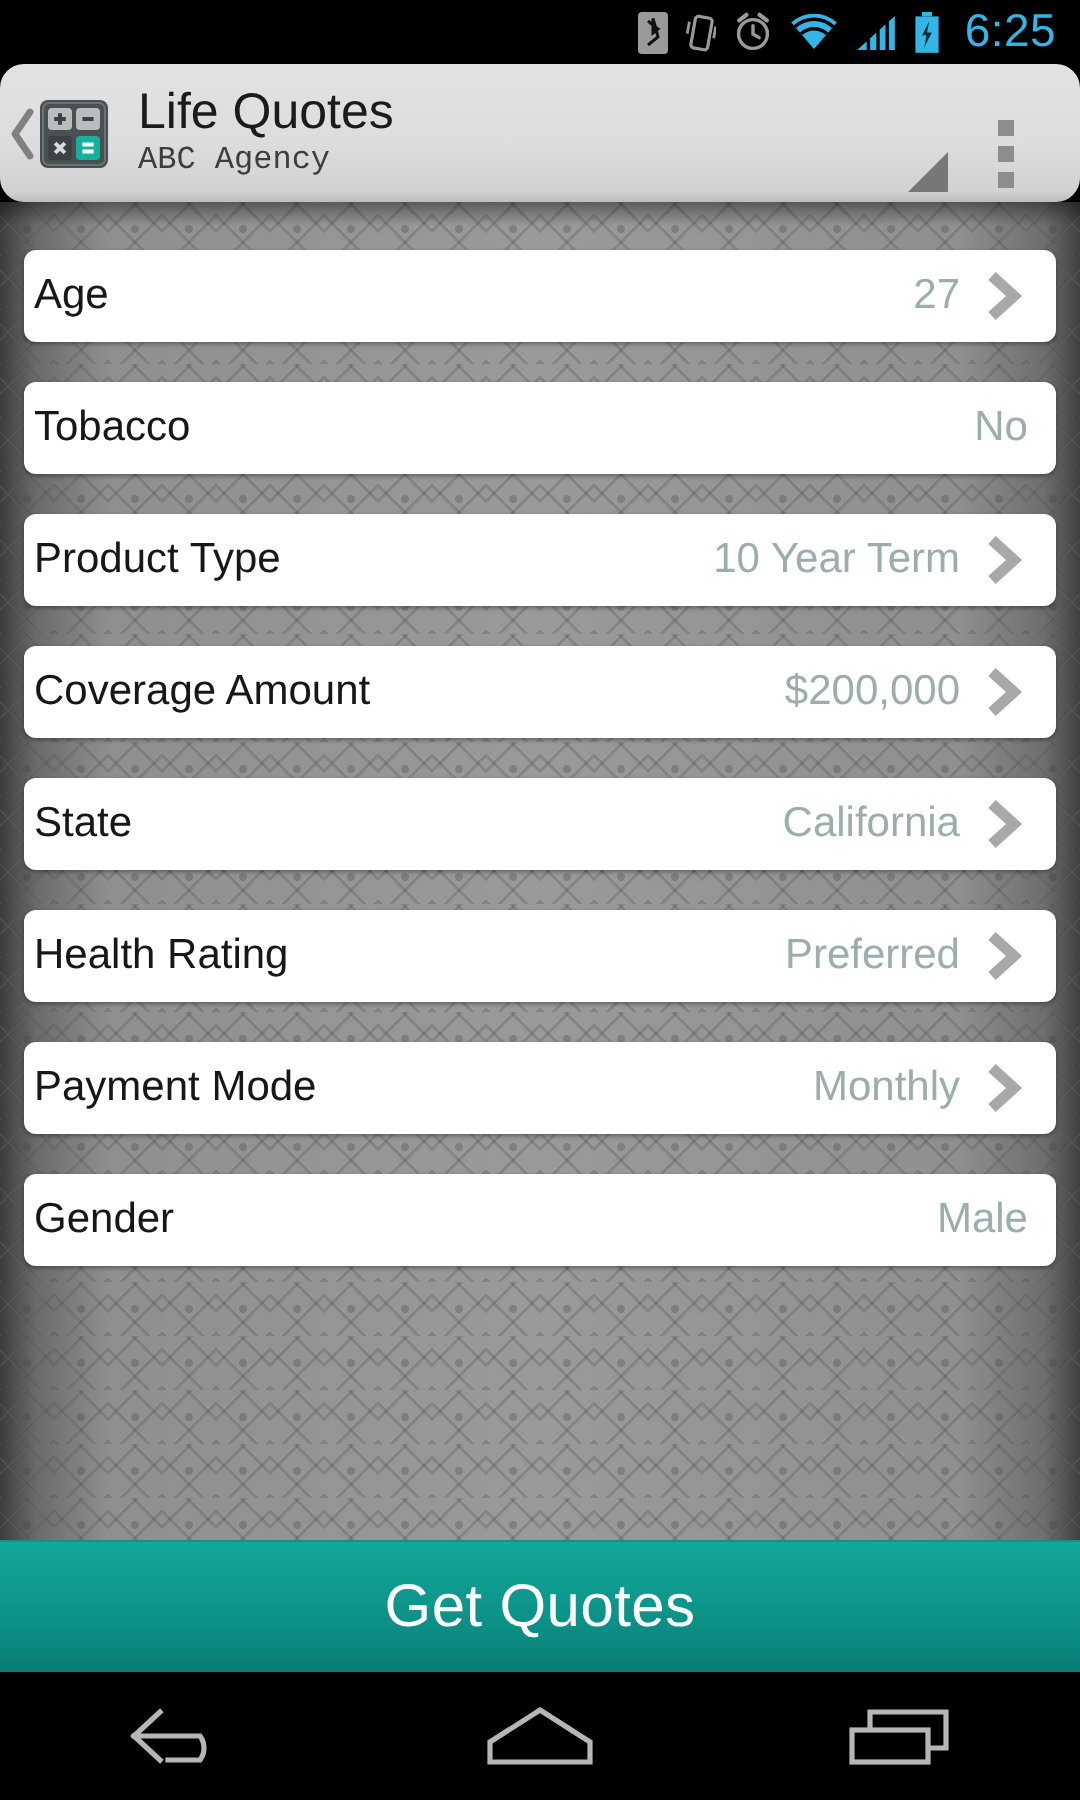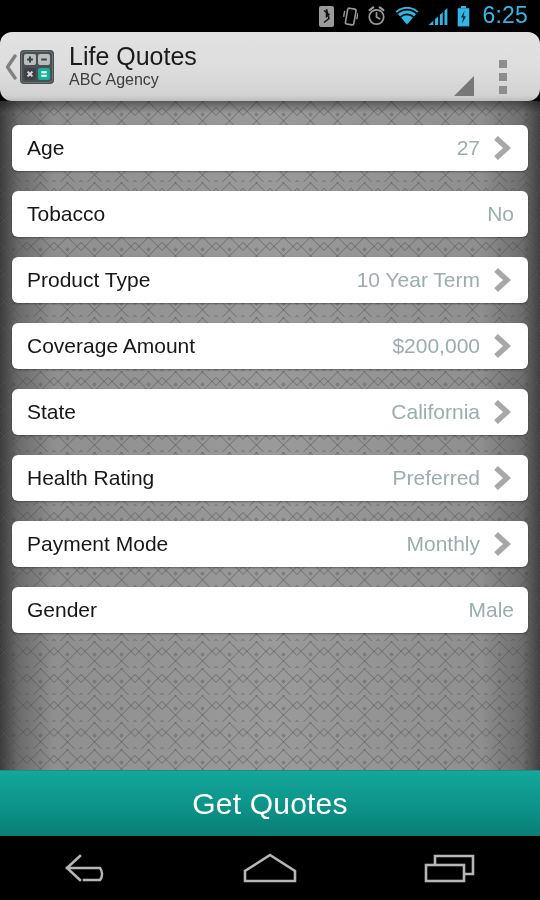--- a/index.html
+++ b/index.html
@@ -35,21 +35,21 @@
     justify-content:center; height:69px;
   }
   .ab-appicon { width:34px; height:34px; position:relative; flex:0 0 auto; }
   .ab-titles { margin-left:15px; display:flex; flex-direction:column; justify-content:center; }
   .ab-title {
     font-size:25px; color:#1b1b1b; line-height:27px;
     font-family:"Liberation Sans", sans-serif; font-weight:400;
   }
   .ab-subtitle {
     font-size:16px; color:#3d3d3d; line-height:20px; margin-top:0;
-    font-family:Liberation Sans, sans-serif;
+    font-family:Liberation Mono, monospace;
   }
   .ab-spinner {
     position:absolute; right:66px; top:44px; width:0; height:0;
     border-left:20px solid transparent; border-bottom:20px solid #777777;
   }
   .ab-overflow {
     position:absolute; right:26px; top:24px; width:22px; height:42px;
     display:flex; flex-direction:column; align-items:center;
     justify-content:center; gap:5px;
   }
@@ -76,21 +76,21 @@
     position:absolute; top:0; left:0; width:540px; height:12px;
     background:linear-gradient(to bottom, rgba(0,0,0,0.40), rgba(0,0,0,0));
     pointer-events:none;
   }
 
   
   .rows { position:absolute; top:24px; left:0; width:540px; }
   .row {
     position:relative; margin:0 12px 20px 12px; height:46px;
     background:#ffffff; border-radius:6px;
-    display:flex; align-items:center; padding:0 14px 0 15px;
+    display:flex; align-items:center; padding:0 14px 0 5px;
     box-shadow:0 1px 2px rgba(0,0,0,0.35);
   }
   .row-label {
     font-size:21px; color:#171717; line-height:24px;
     font-family:"Liberation Sans", sans-serif; flex:1 1 auto;
     white-space:nowrap;
   }
   .row-value {
     font-size:21px; color:#9cadad; line-height:24px;
     font-family:"Liberation Sans", sans-serif; white-space:nowrap;

